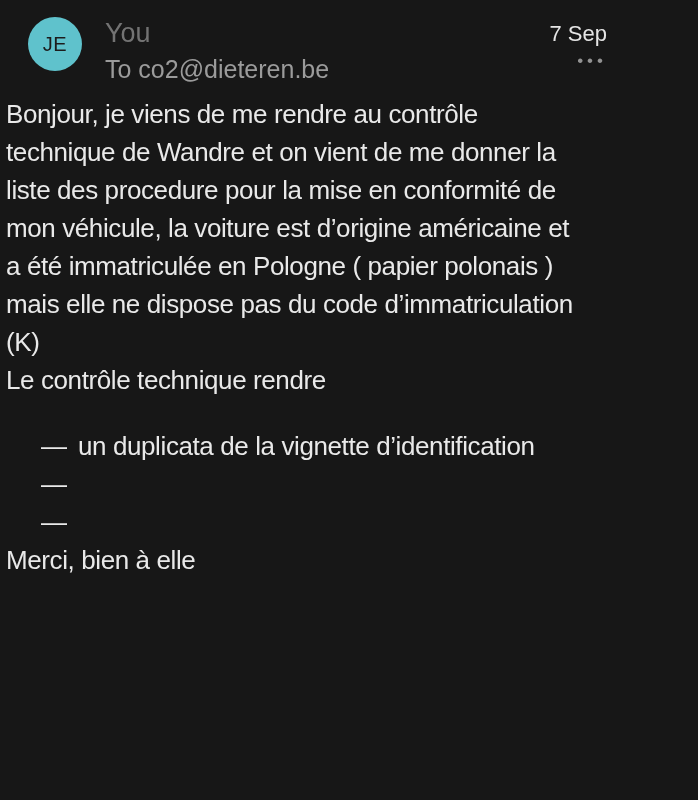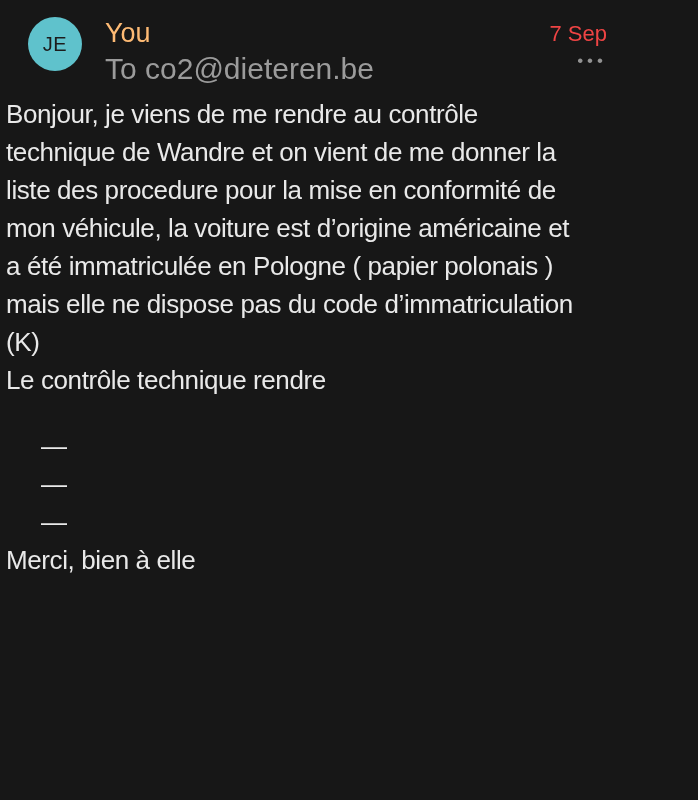--- a/index.html
+++ b/index.html
@@ -26,33 +26,33 @@
   }
   .avatar span {
     color: #1c1c1c;
     font-size: 20px;
     letter-spacing: 0.5px;
   }
   .sender-block { position: absolute; left: 105px; top: 15px; }
   .sender {
     font-size: 27px;
     line-height: 36px;
-    color: #fdba74;
+    color: #737373;
   }
   .recipient {
-    font-size: 30px;
+    font-size: 25px;
     line-height: 36px;
     color: #9b9b9b;
     cursor: default;
   }
   .date {
     position: absolute;
     right: 28px; top: 21px;
     font-size: 22px;
-    color: #ef4444;
+    color: #e5e5e5;
   }
   .more {
     position: absolute;
     right: 24px; top: 50px;
     background: none; border: none; padding: 2px 4px;
     cursor: pointer;
   }
   .more span {
     color: #929292;
     font-size: 17px;
@@ -107,20 +107,21 @@
 liste des procedure pour la mise en conformité de
 mon véhicule, la voiture est d’origine américaine et
 a été immatriculée en Pologne ( papier polonais )
 mais elle ne dispose pas du code d’immatriculation
 (K)</p>
     <p class="p2">Le contrôle technique rendre</p>
 
     <div class="list">
       <div class="list-item">
         <span class="list-marker">—</span>
+        <span class="item-text">un duplicata de la vignette d’identification</span>
       </div>
       <div class="list-item">
         <span class="list-marker">—</span>
       </div>
       <div class="list-item">
         <span class="list-marker">—</span>
       </div>
     </div>
 
     <p class="closing">Merci, bien à elle</p>

